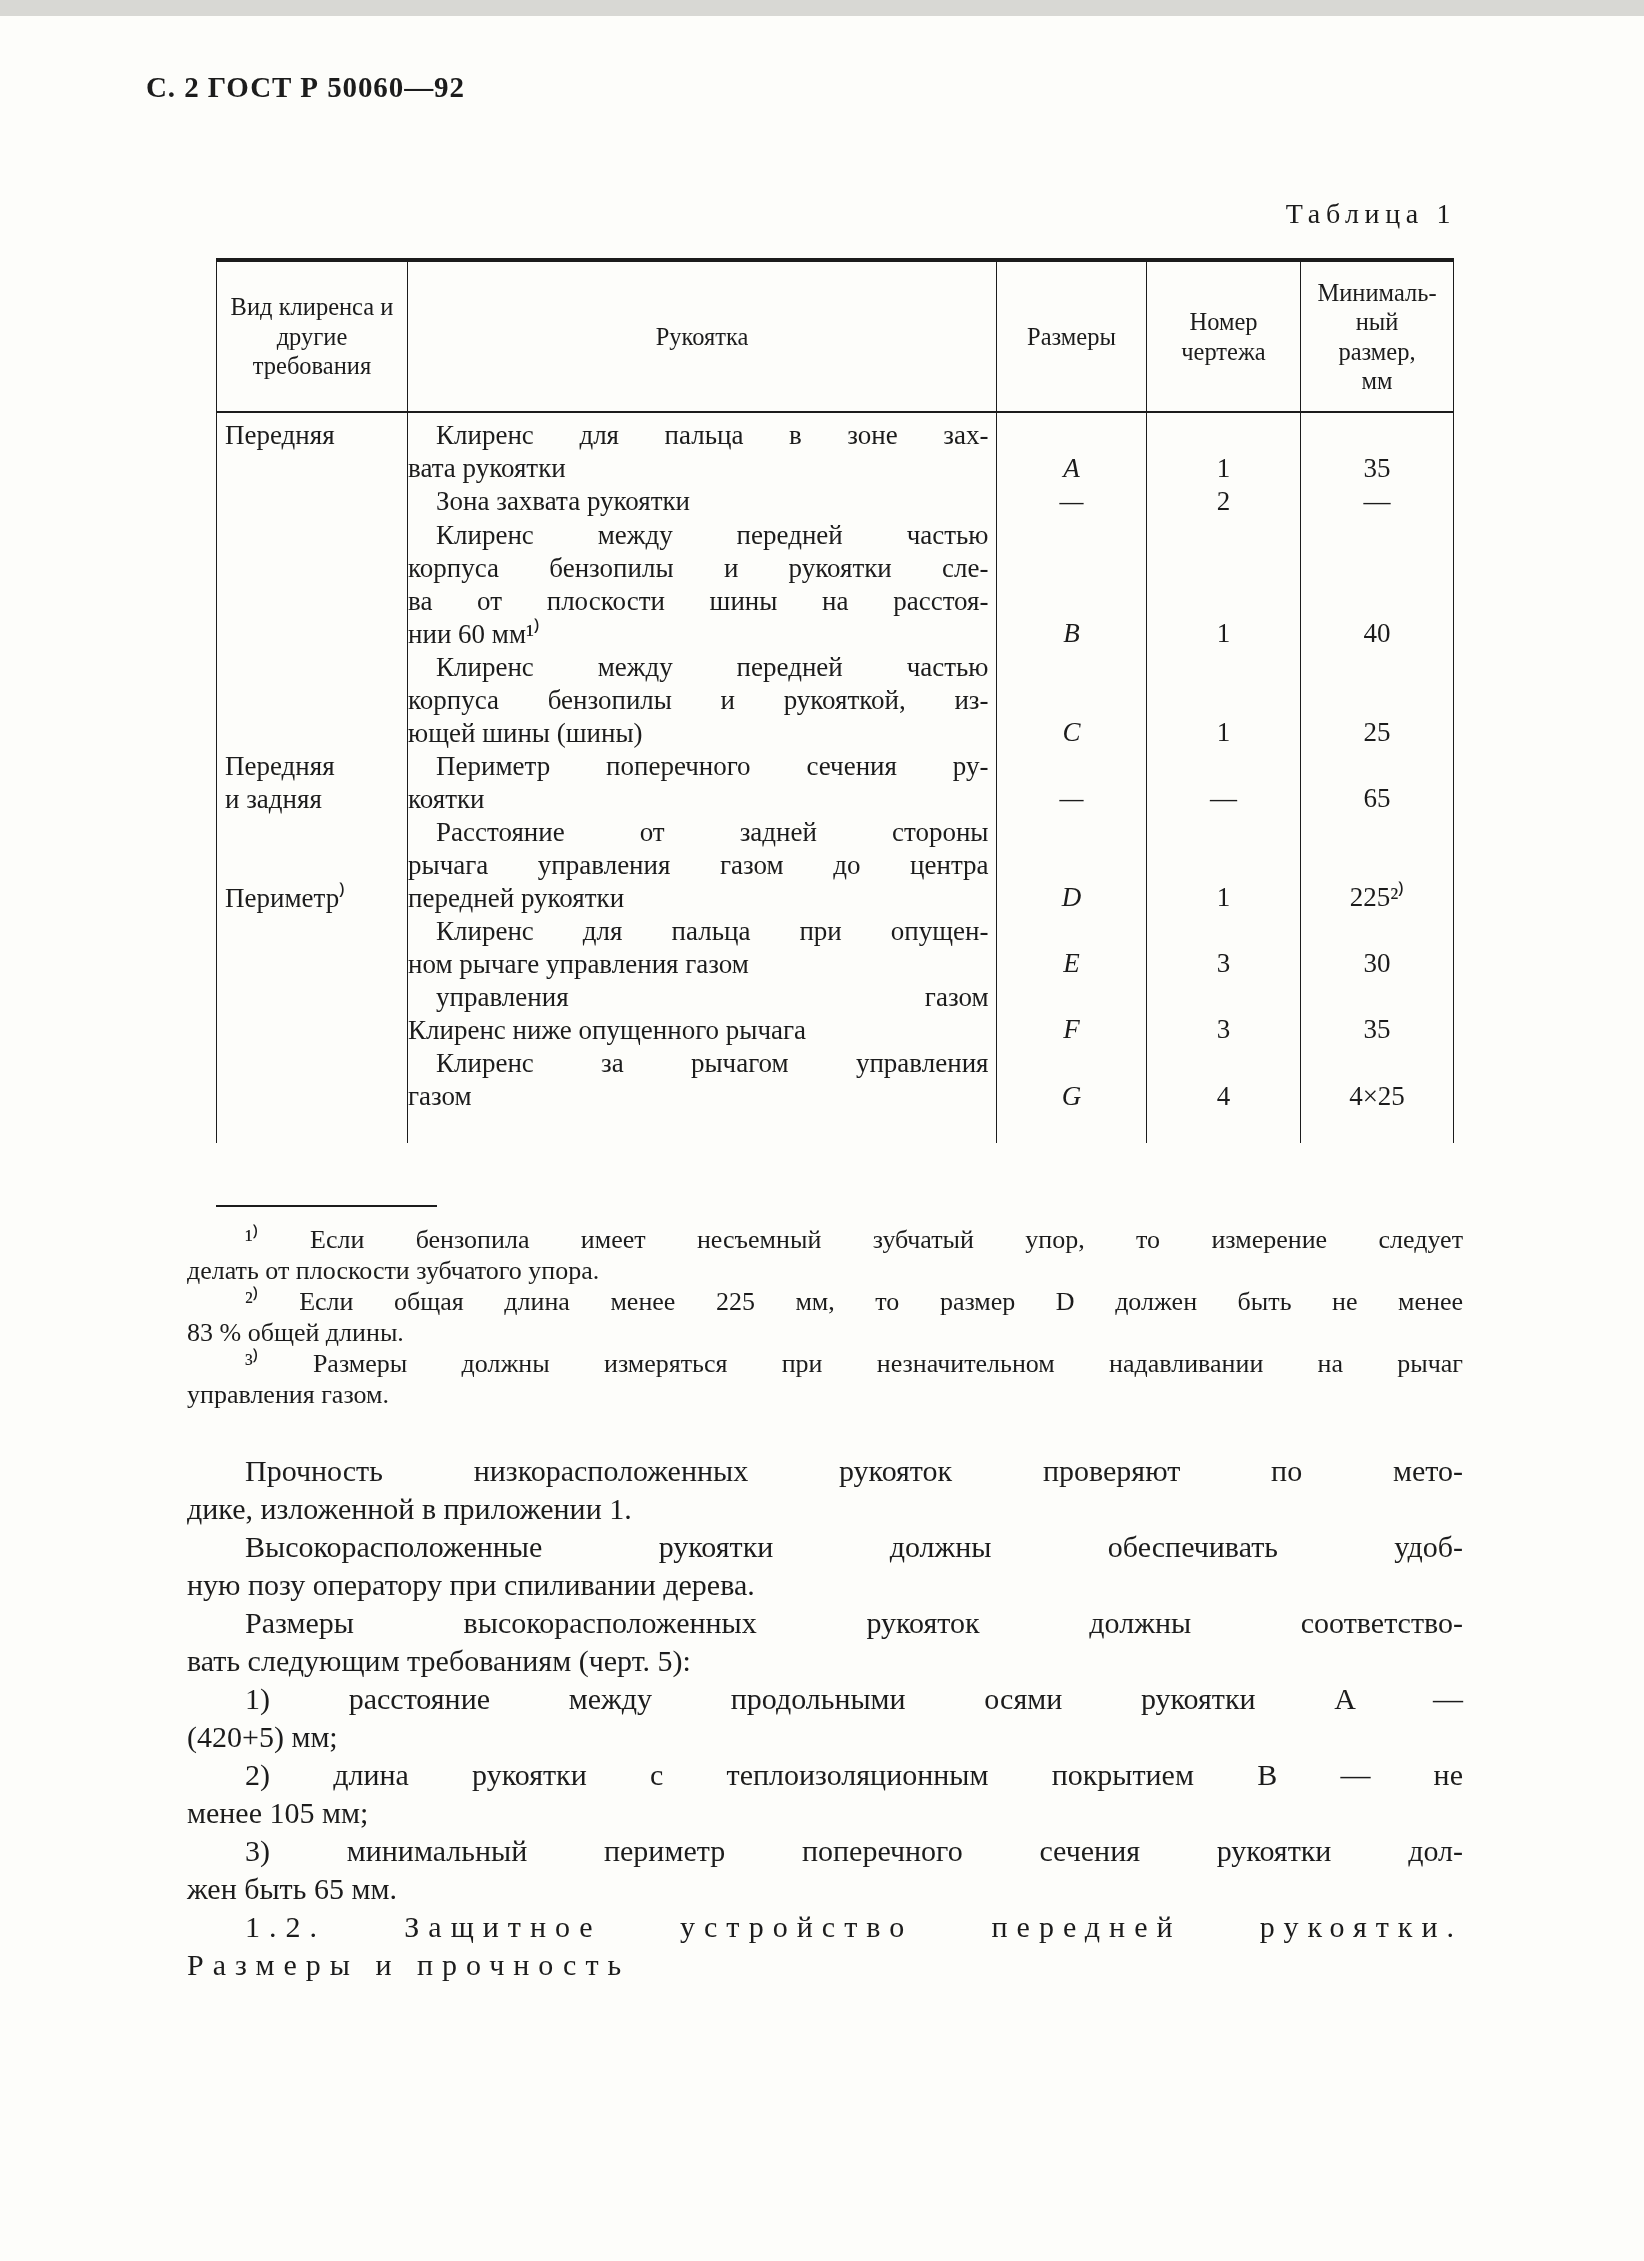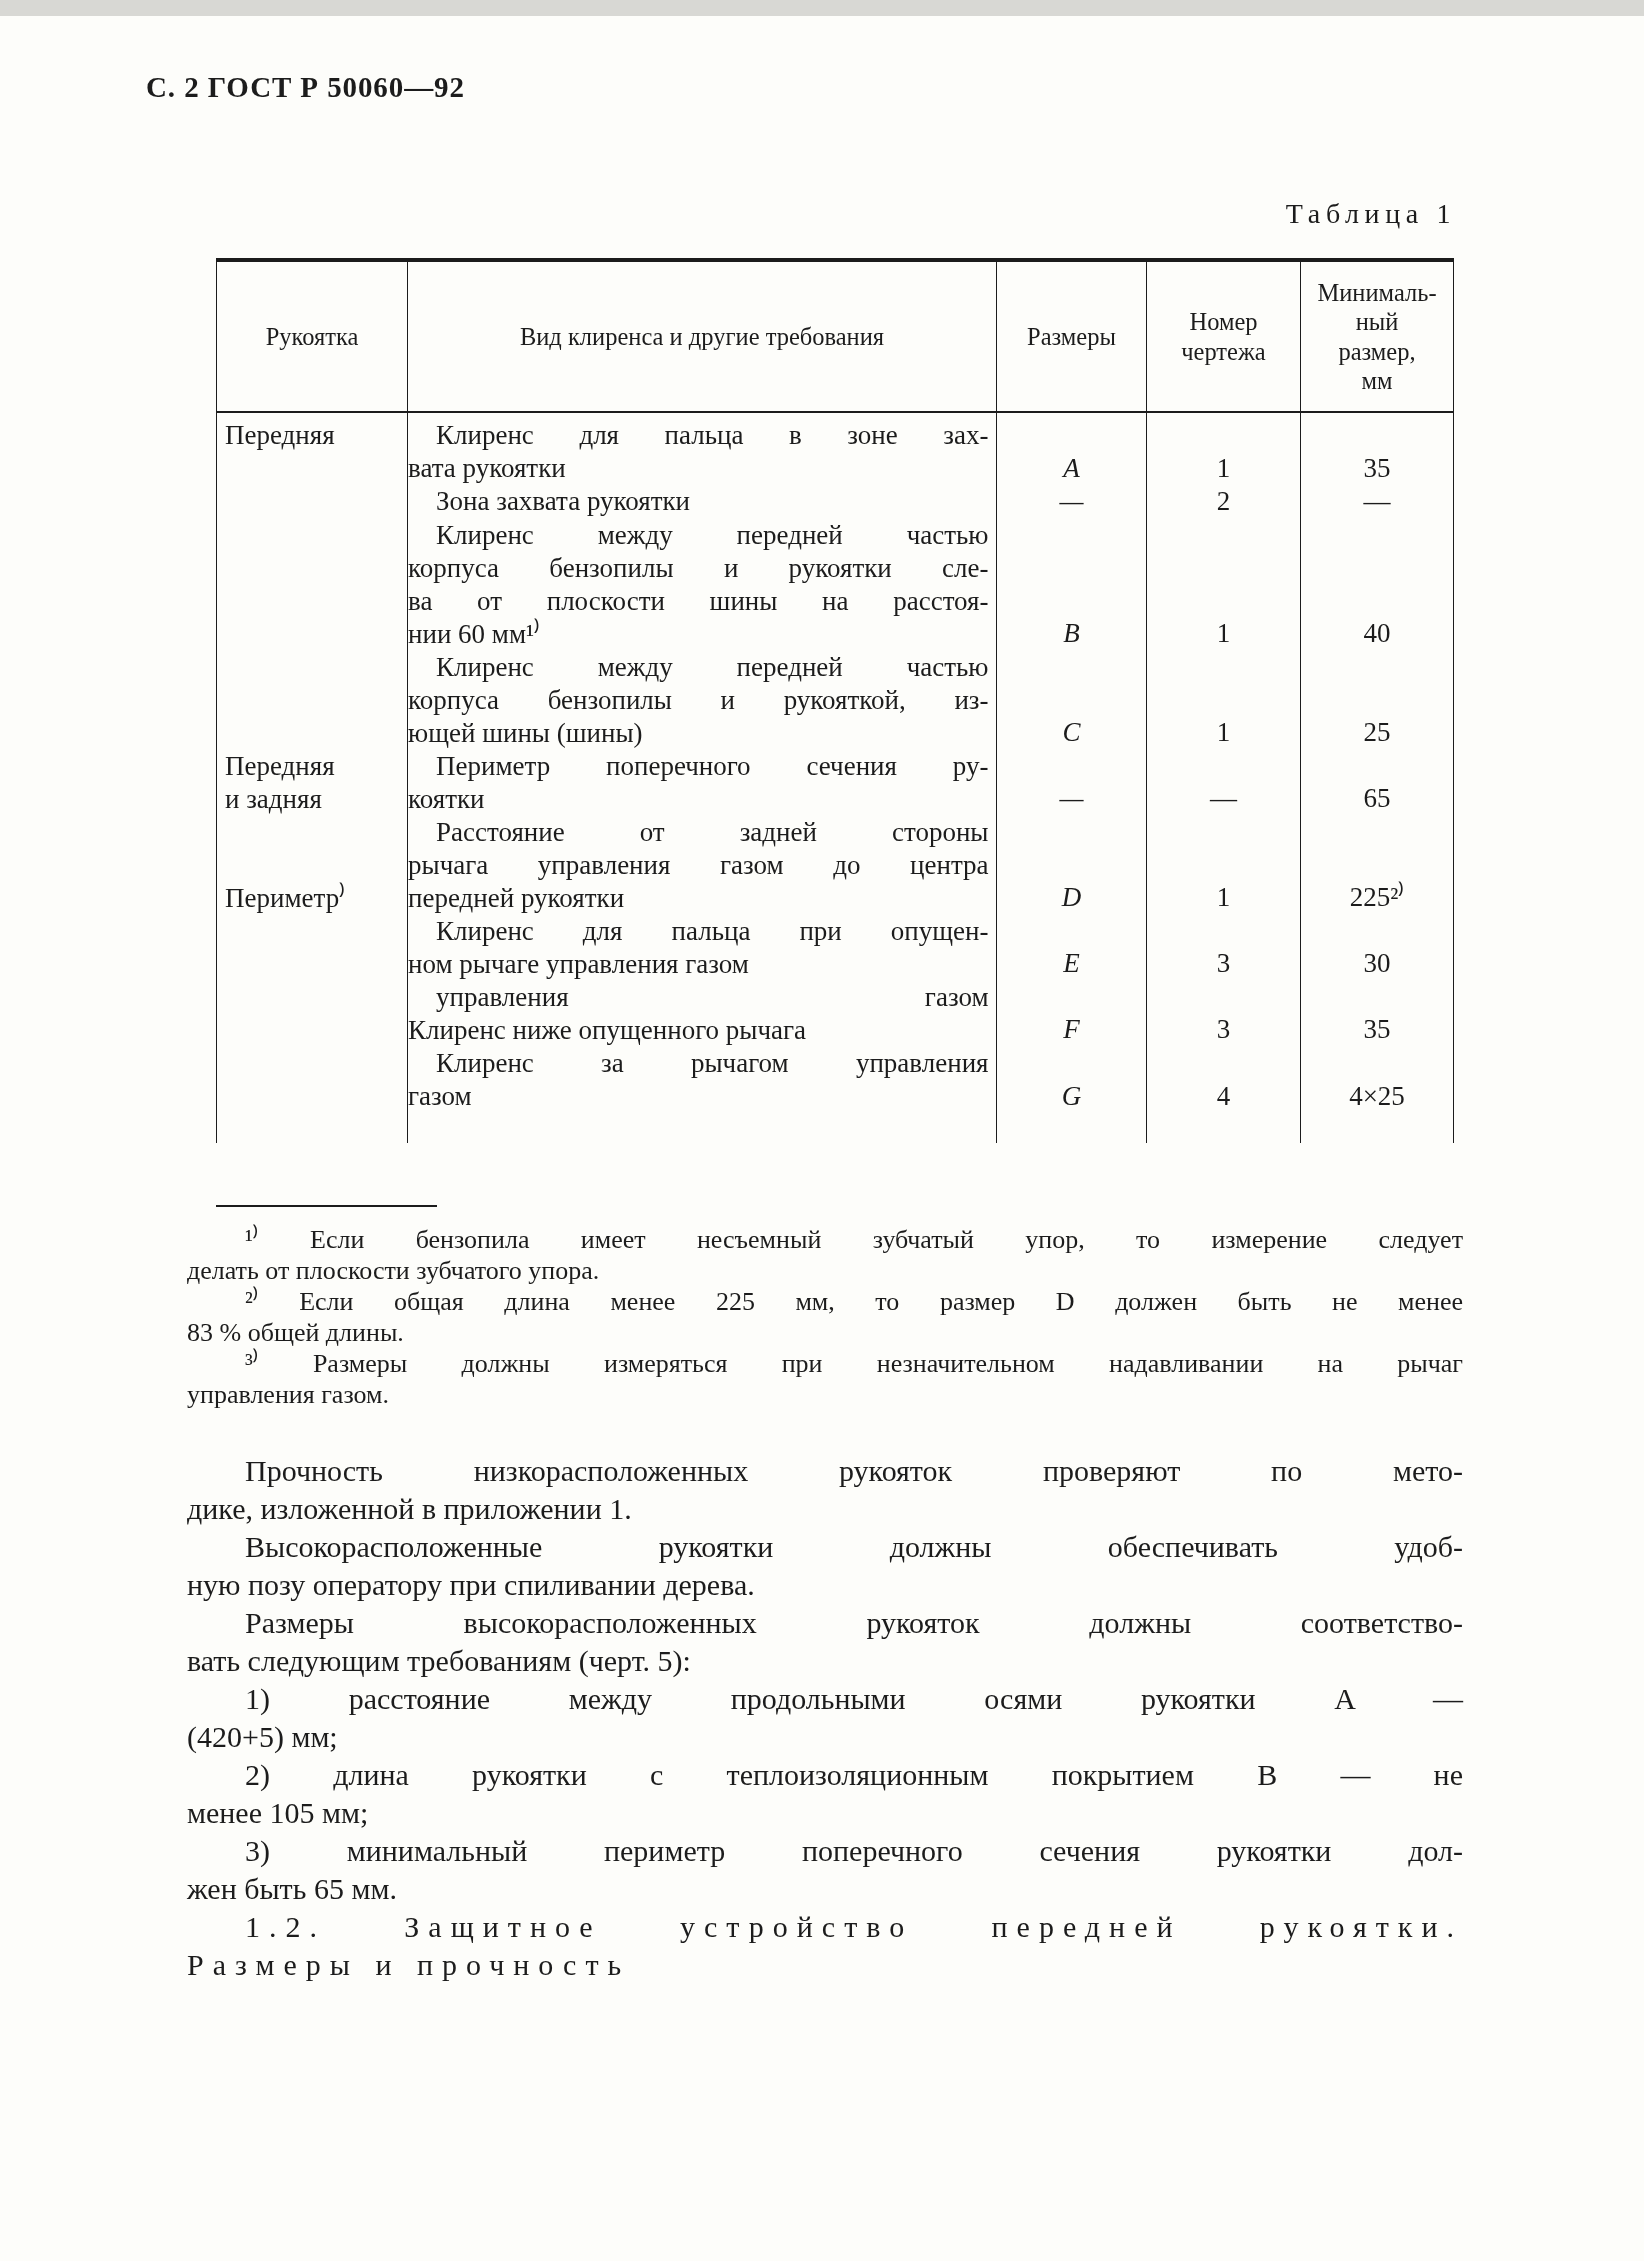--- a/index.html
+++ b/index.html
@@ -115,22 +115,22 @@
 <body>
 
 <div class="page">
 
   <div class="page-header">С. 2 ГОСТ Р 50060—92</div>
 
   <div class="table-caption">Таблица 1</div>
 
   <div class="gtable">
     <div class="thead">
+      <div class="hcell">Вид клиренса и другие требования</div>
       <div class="hcell">Рукоятка</div>
-      <div class="hcell">Вид клиренса и другие требования</div>
       <div class="hcell">Размеры</div>
       <div class="hcell">Номер
 чертежа</div>
       <div class="hcell">Минималь-
 ный
 размер,
 мм</div>
     </div>
 
     <div class="tbody">

